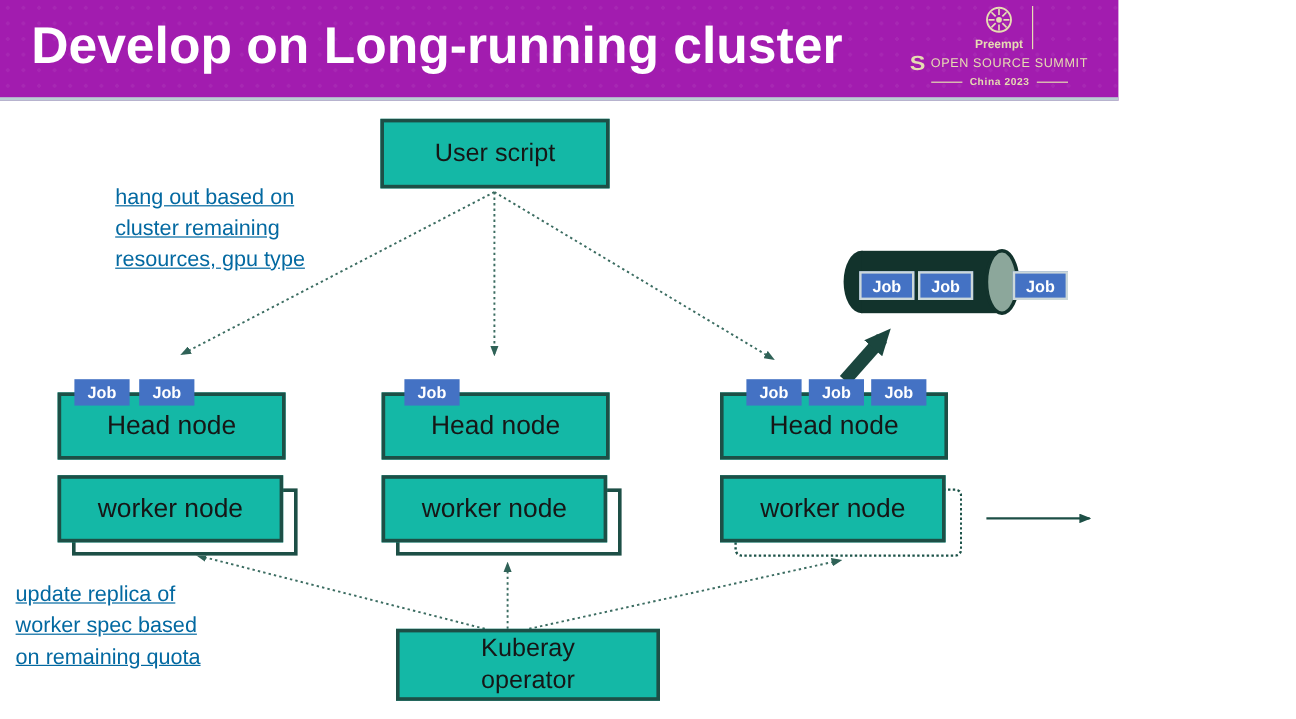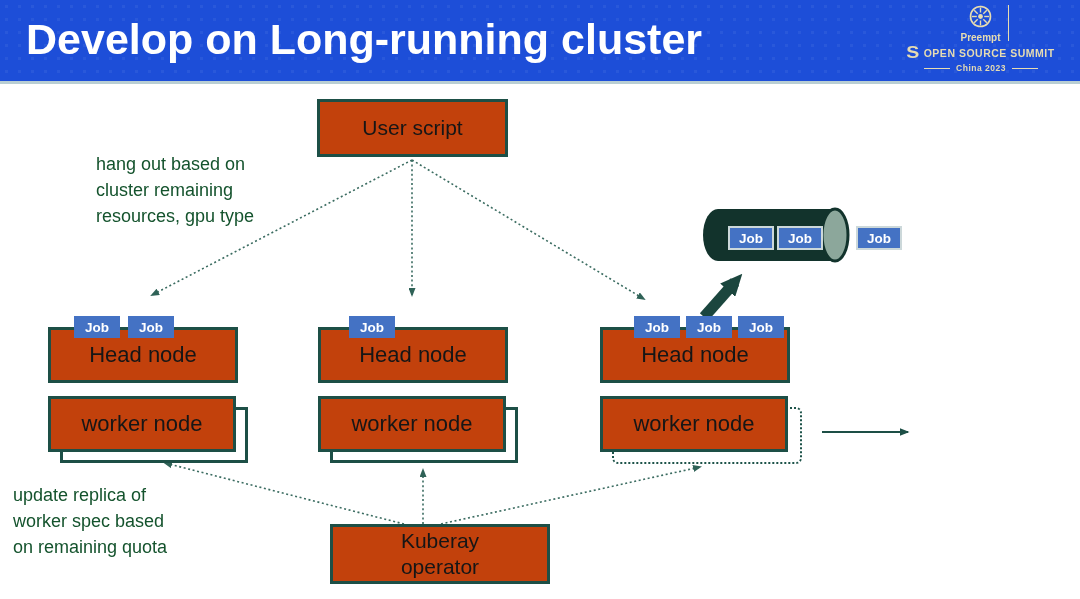--- a/index.html
+++ b/index.html
@@ -2,65 +2,65 @@
 <html><head>
 <meta charset="utf-8">
 <style>
   html,body { margin:0; padding:0; background:#ffffff; }
   .slide {
     position:relative; width:1080px; height:599px; overflow:hidden;
     background:#ffffff; font-family:"Liberation Sans", sans-serif;
   }
   
   .header {
-    position:absolute; left:0; top:0; width:1080px; height:84px;
-    background:#1d4ed8; border-bottom:3px solid #b9ced3; box-sizing:border-box;
+    position:absolute; left:0; top:0; width:932px; height:84px;
+    background:#a21caf; border-bottom:3px solid #b9ced3; box-sizing:border-box;
   }
   .header::before {
     content:""; position:absolute; inset:0;
     background-image:radial-gradient(circle, rgba(255,255,255,0.055) 1.6px, transparent 1.7px);
     background-size:13px 13px;
   }
   .title {
     position:absolute; left:26px; top:50%; transform:translateY(-54%);
     margin:0; color:#ffffff; font-size:43px; font-weight:bold; white-space:nowrap;
   }
   .logos { position:absolute; right:10px; top:3px; width:178px; color:#e6dcb2; text-align:center; }
   .logo-row { display:flex; align-items:stretch; justify-content:center; }
   .logo-col { display:flex; flex-direction:column; align-items:center; justify-content:flex-end; gap:2px; padding:0 7px; }
   .logo-col .lbl { font-size:10px; font-weight:bold; white-space:nowrap; }
   .logo-divider { width:1px; background:#e6dcb2; margin:2px 0; }
   .summit-row { display:flex; align-items:center; justify-content:center; gap:5px; margin-top:3px; }
   .summit-s { font-size:17px; font-weight:bold; line-height:14px; transform:scaleX(1.15); }
-  .summit-lbl { font-size:10.5px; font-weight:bold; letter-spacing:0.5px; white-space:nowrap; }
+  .summit-lbl { font-size:10.5px; font-weight:normal; letter-spacing:0.5px; white-space:nowrap; }
   .event-row { display:flex; align-items:center; justify-content:center; gap:6px; margin-top:3px; }
   .event-dash { width:26px; border-top:1px solid #e6dcb2; }
   .event-lbl { font-size:8.5px; font-weight:bold; letter-spacing:0.5px; }
   
   .overlay { position:absolute; left:0; top:0; width:1080px; height:599px; z-index:1; pointer-events:none; }
   .box {
-    position:absolute; background:#c2410c; border:3px solid #1d4f46; box-sizing:border-box;
+    position:absolute; background:#14b8a6; border:3px solid #1d4f46; box-sizing:border-box;
     display:flex; align-items:center; justify-content:center; text-align:center;
     color:#161616; font-size:22px; z-index:3;
   }
   .shadow-box {
     position:absolute; width:188px; height:56px; background:#ffffff;
     border:3px solid #1d4f46; box-sizing:border-box; z-index:2;
   }
   .dotted-box {
     position:absolute; border:2.5px dotted #1d5349; border-radius:6px;
     box-sizing:border-box; background:transparent; z-index:2;
   }
   .badge {
     position:absolute; width:46px; height:22px; background:#4472c4; color:#ffffff;
     font-size:13.5px; font-weight:bold; display:flex; align-items:center; justify-content:center;
-    z-index:4; box-sizing:border-box;margin-left:12px;
+    z-index:4; box-sizing:border-box;
   }
   .queue-badge { height:24px; border:2px solid #ccd8da; }
-  .note { position:absolute; white-space:pre-line; color:#14532d; z-index:3; }
+  .note { position:absolute; white-space:pre-line; color:#0369a1; z-index:3;text-decoration:underline; }
   .cyl-wrap { position:absolute; left:700px; top:206px; width:160px; height:58px; z-index:3; }
 </style>
 </head>
 <body>
 
 <div class="slide">
 
   <header class="header">
     <h1 class="title">Develop on Long-running cluster</h1>
     <div class="logos">

